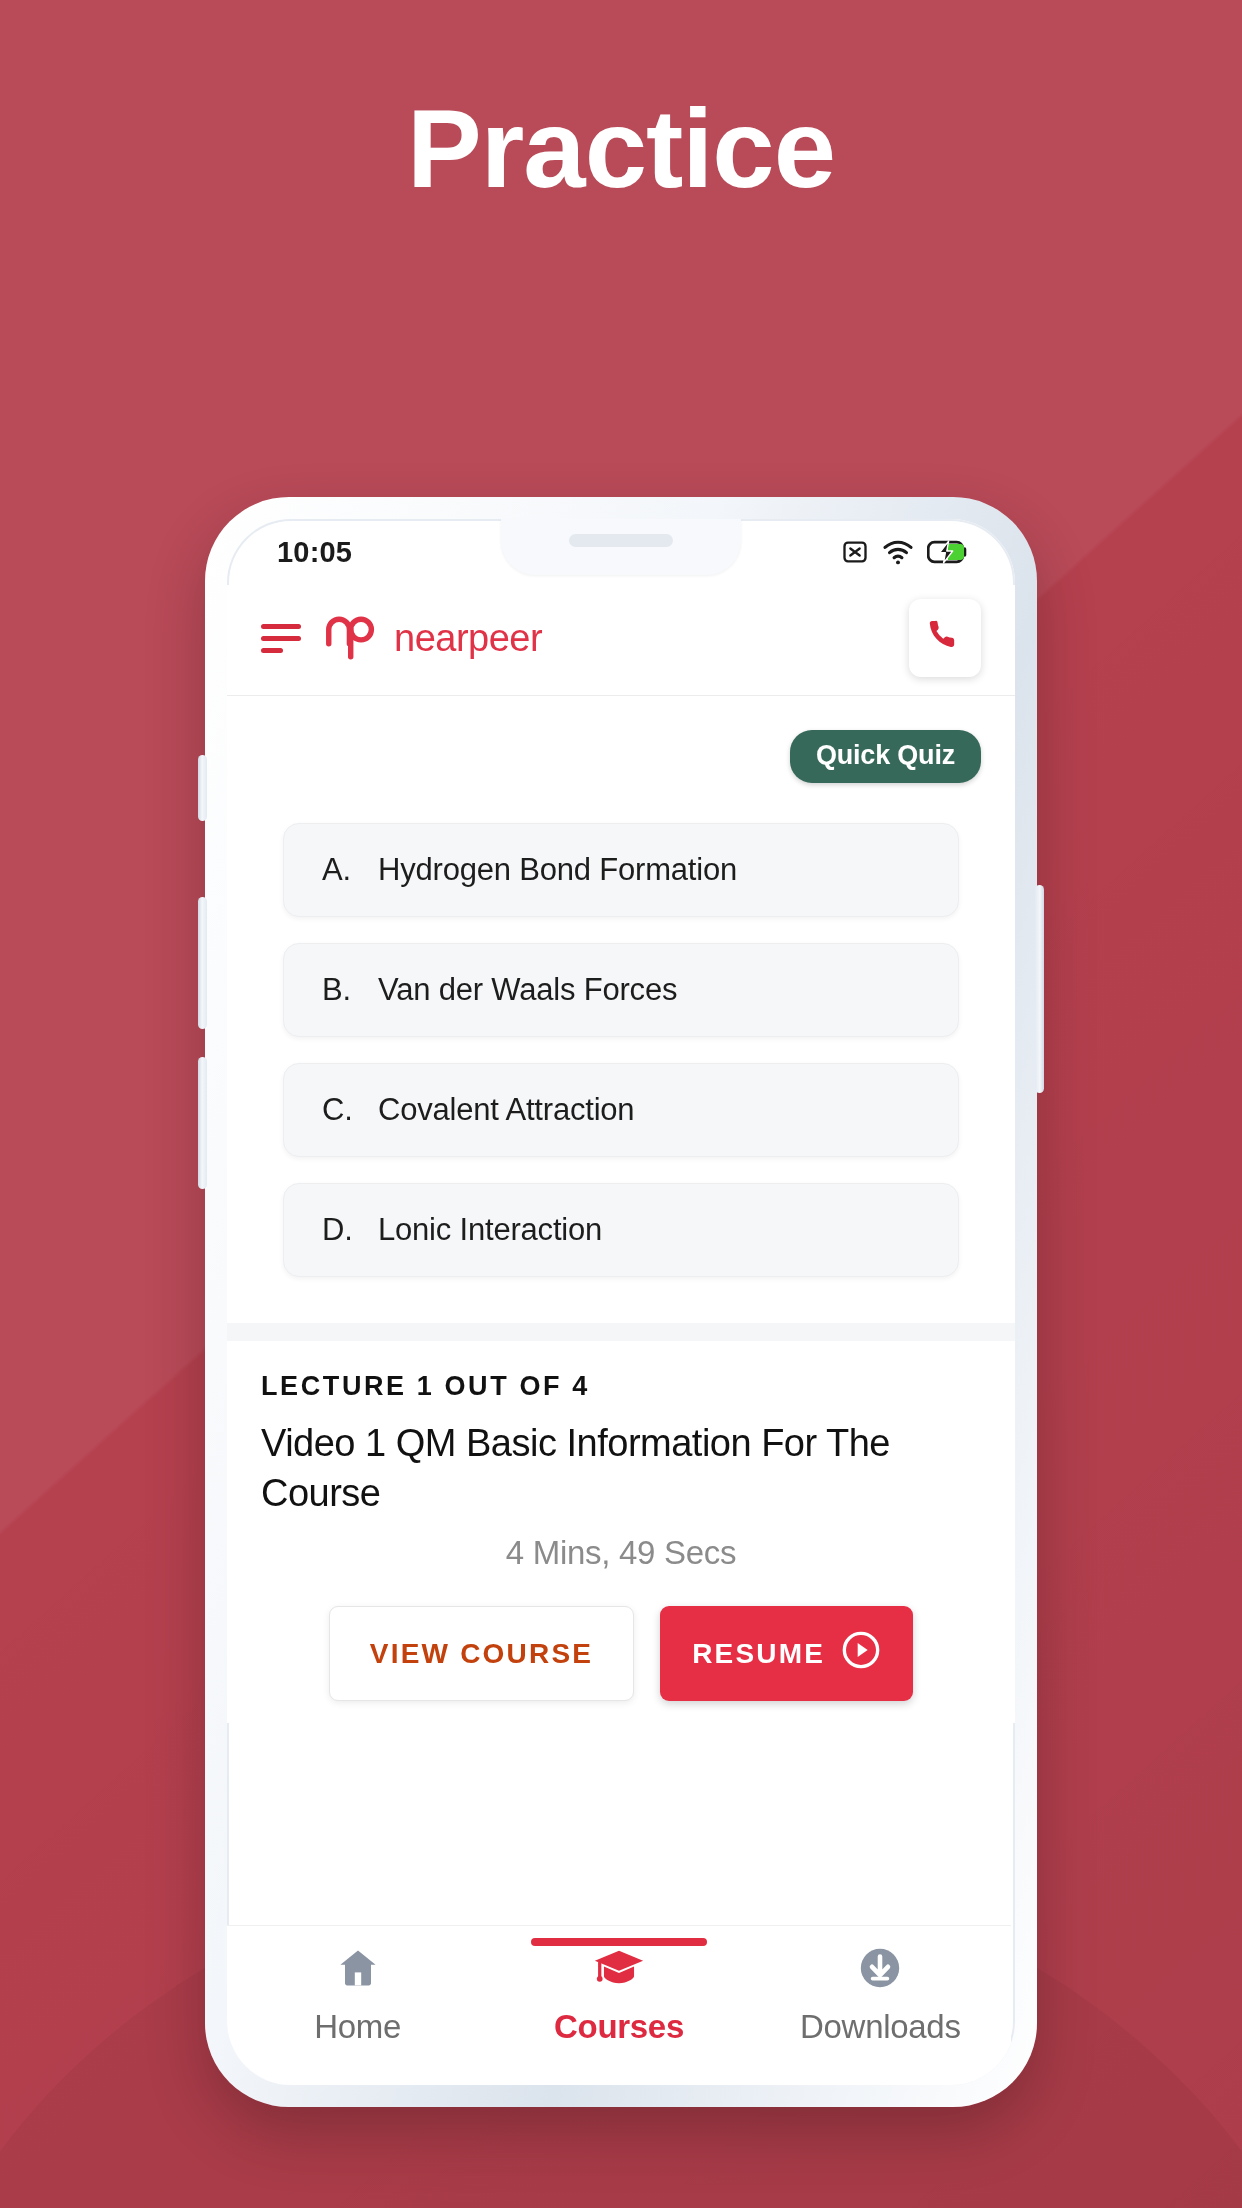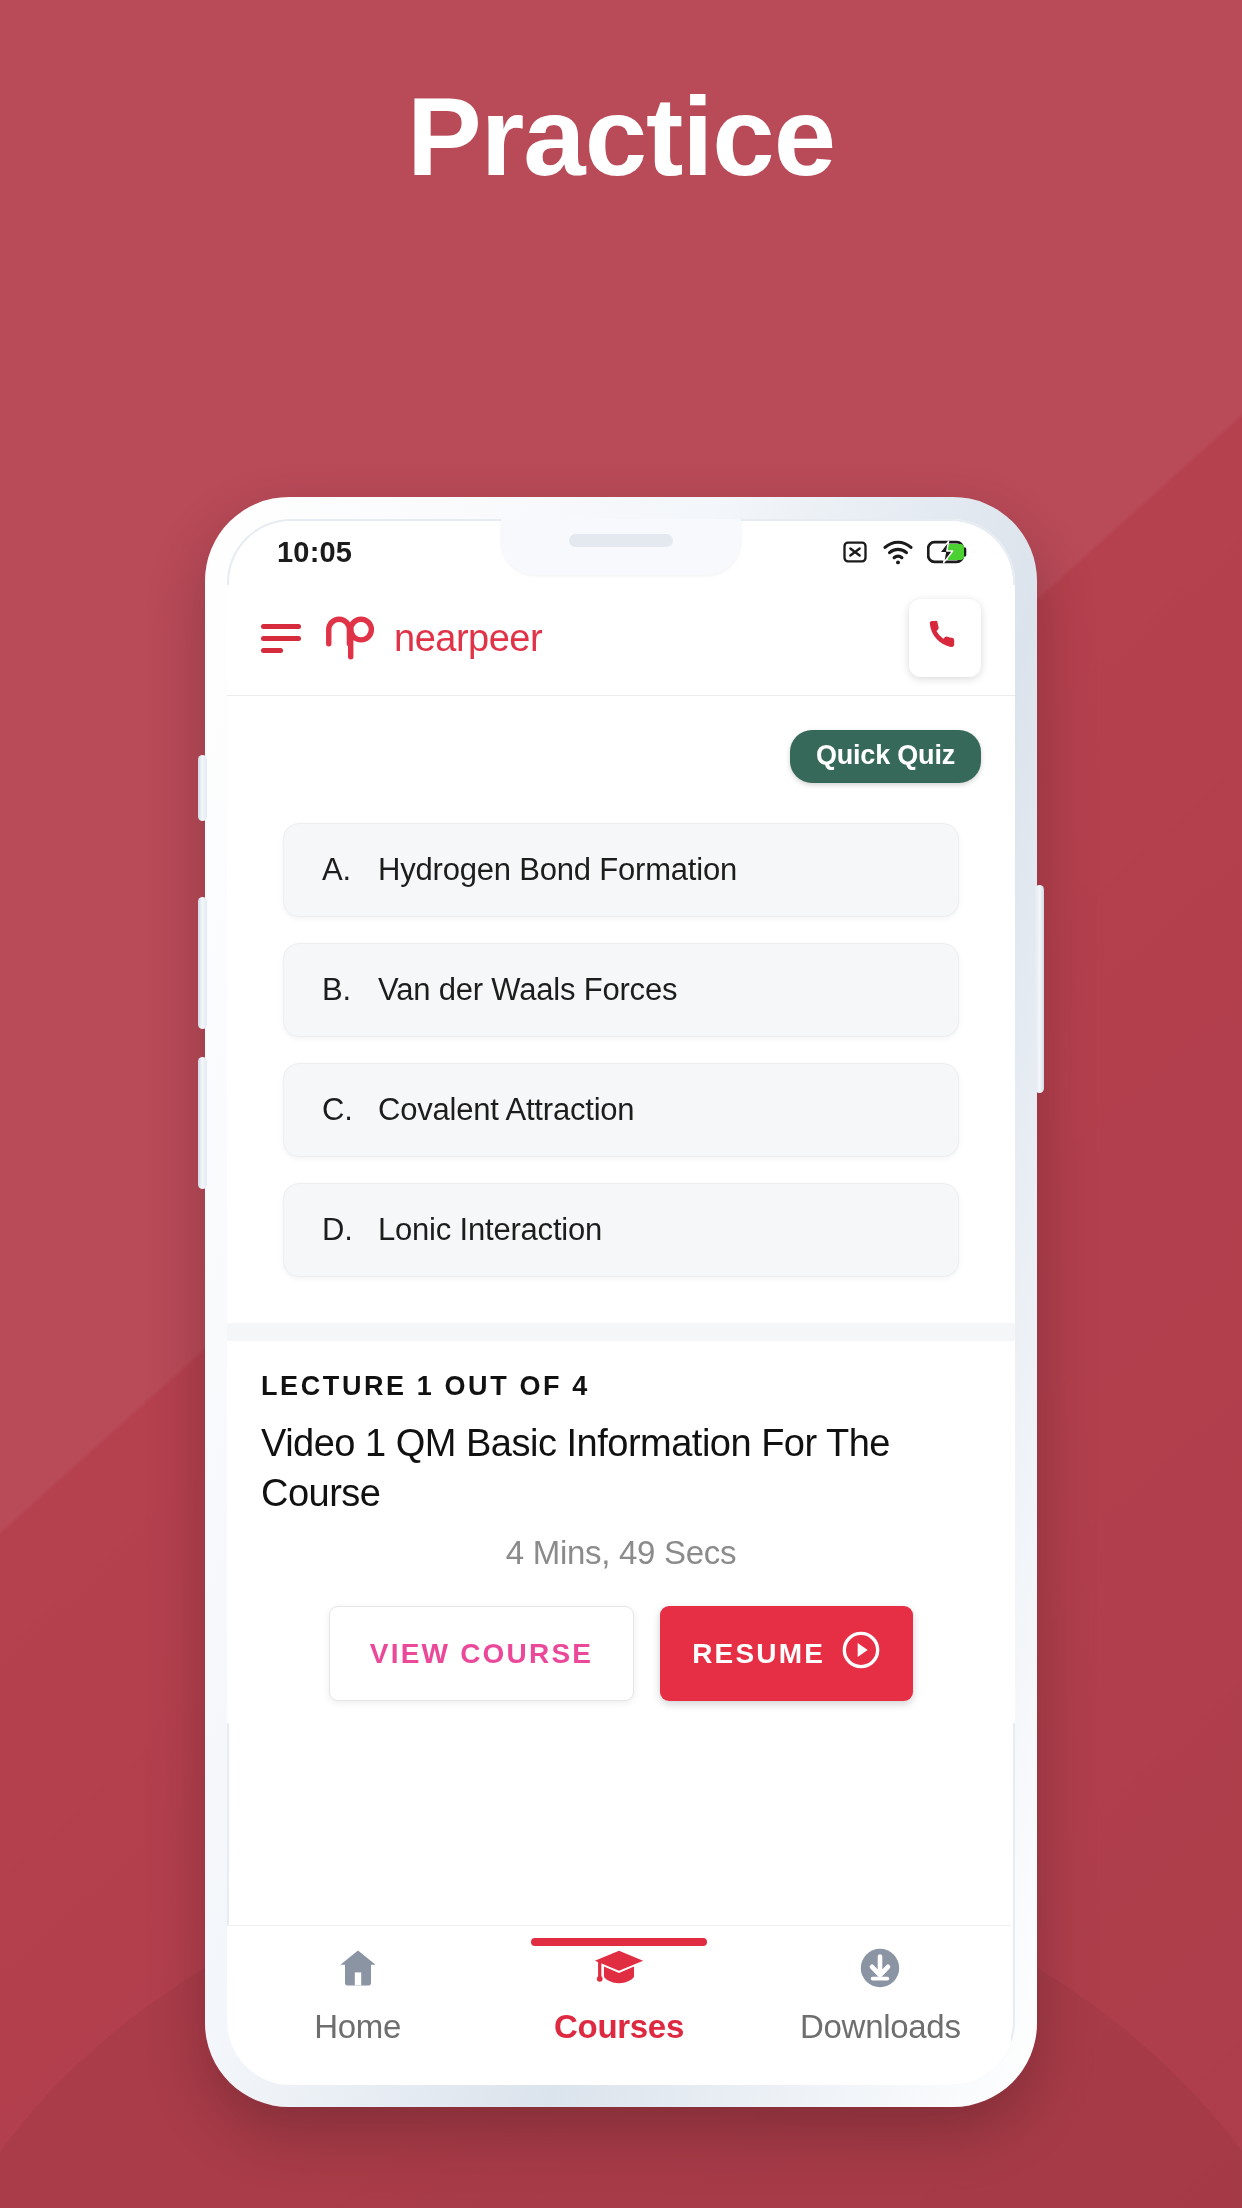--- a/index.html
+++ b/index.html
@@ -23,21 +23,21 @@
   .bg-vignette {
     position: absolute; left: -10%; bottom: -14%;
     width: 120%; height: 30%;
     border-radius: 50% 50% 0 0 / 100% 100% 0 0;
     background: rgba(0,0,0,0.045);
     pointer-events: none;
   }
 
   
   .headline-wrap {
-    position: absolute; top: 0; left: 0; right: 0;
+    position: absolute; top: 12px; left: 0; right: 0;
     padding-top: 78px;
     text-align: center;
     z-index: 3;
   }
   .headline {
     color: #ffffff;
     font-size: 112px;
     font-weight: bold;
     letter-spacing: -1px;
     line-height: 1.05;
@@ -226,21 +226,21 @@
     margin-top: 34px;
     display: flex;
     justify-content: center;
     gap: 26px;
   }
   .btn-view {
     background: #ffffff;
     border: 1px solid #e6e6e6;
     border-radius: 9px;
     padding: 24px 40px;
-    color: #ec4899;
+    color: #c2410c;
     font-size: 28px;
     font-weight: bold;
     letter-spacing: 2.2px;
     box-shadow: 0 2px 7px rgba(0,0,0,0.08);
     cursor: pointer;
   }
   .btn-resume {
     background: #e62e45;
     border: none;
     border-radius: 9px;

